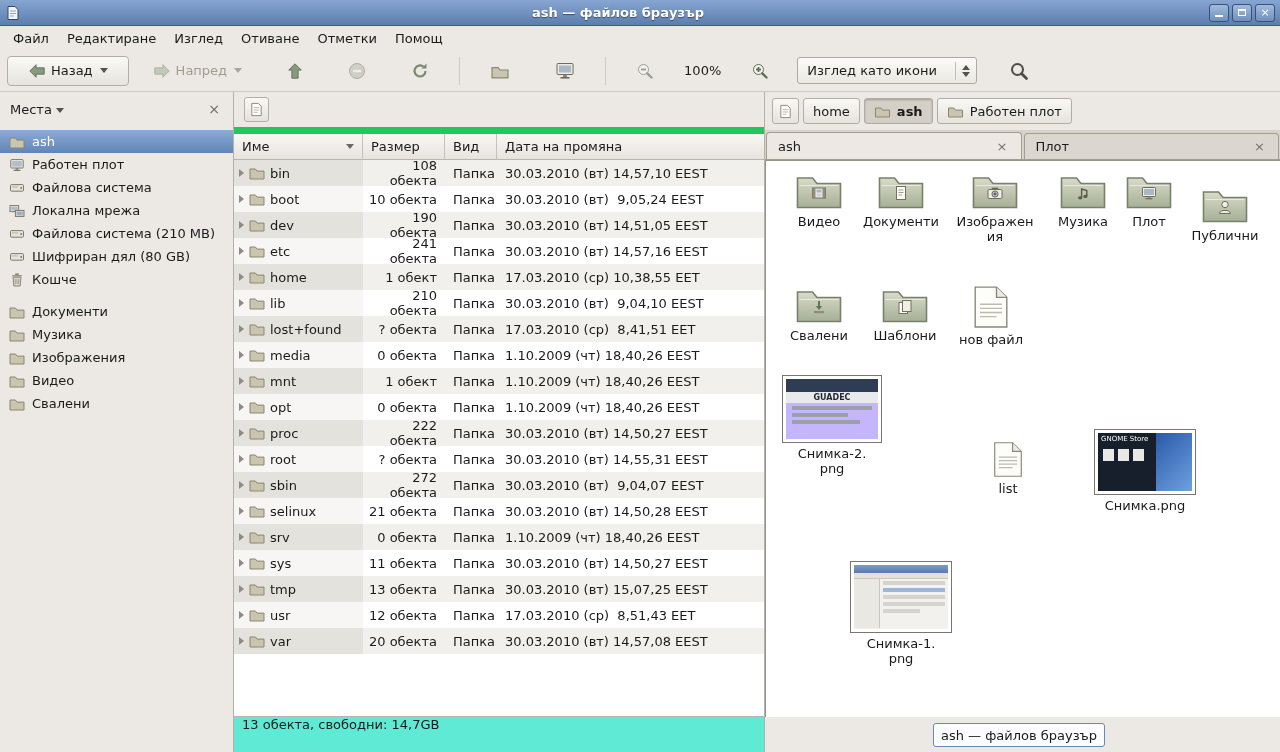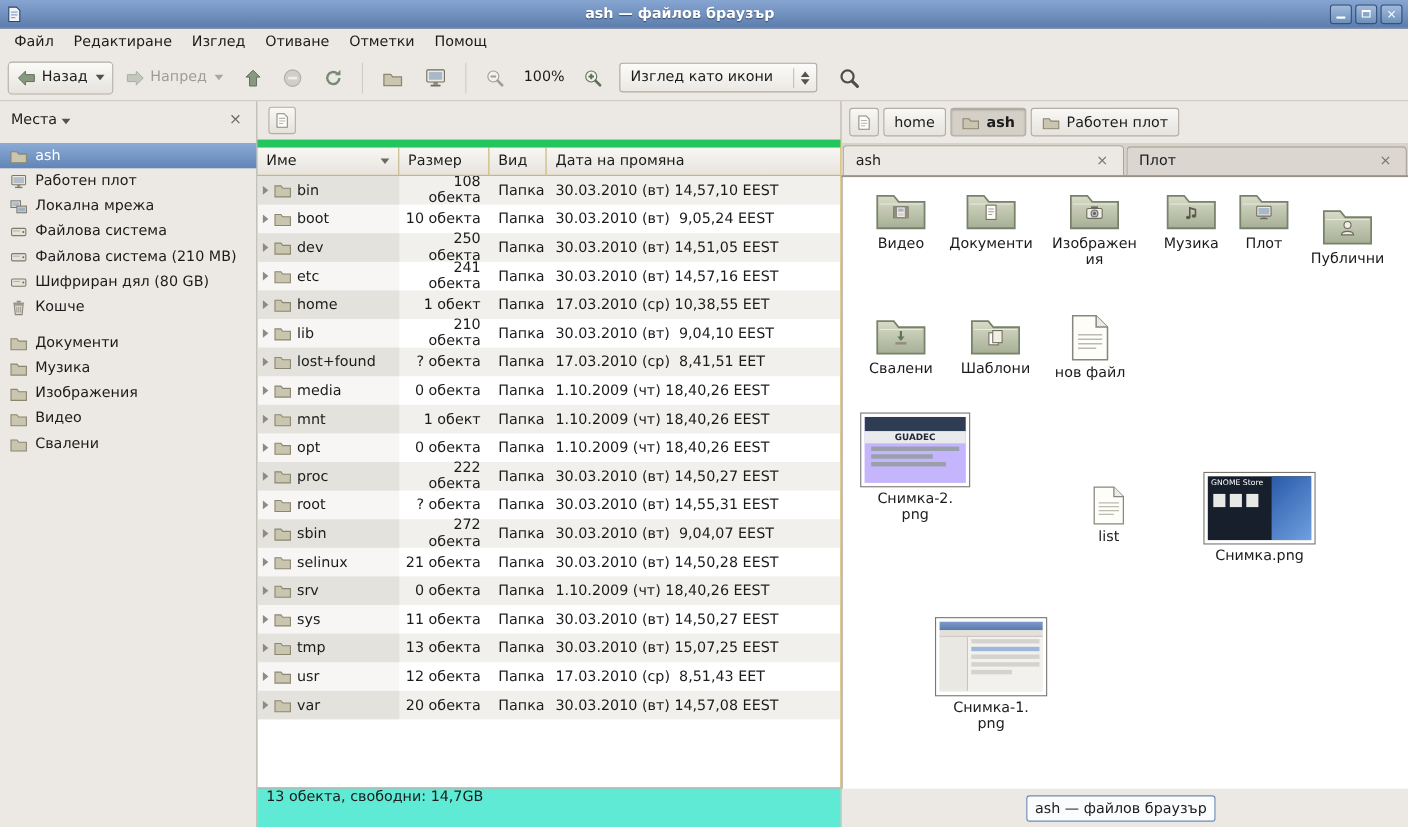--- a/index.html
+++ b/index.html
@@ -20,21 +20,21 @@
     background:linear-gradient(#a3bbdb,#6d90bb); color:#fff; display:flex; align-items:center; justify-content:center; font-size:11px; line-height:1; }
   .glyph-min { width:8px; height:0; border-bottom:2px solid #fff; margin-top:7px; }
   .glyph-max { width:8px; height:7px; border:1px solid #fff; border-top-width:2px; }
 
   
   .menubar { height:24px; display:flex; align-items:center; padding-left:4px; }
   .menu-item { padding:3px 9px; cursor:default; }
 
   
   .toolbar { height:42px; display:flex; align-items:center; padding:0 7px; gap:3px; border-bottom:1px solid #cfcac2; }
-  .tb-btn { height:30px; display:flex; align-items:center; gap:5px; padding:0 7px; border:1px solid #b4afa6; border-radius:4px;
+  .tb-btn { height:30px; display:flex; align-items:center; gap:5px; padding:0 20px; border:1px solid #b4afa6; border-radius:4px;
     background:linear-gradient(#fafaf7,#e6e3dd); }
   .tb-btn.flat { border-color:transparent; background:transparent; }
   .tb-btn.disabled { color:#a19c93; }
   .dd { width:0; height:0; border-left:4px solid transparent; border-right:4px solid transparent; border-top:5px solid #55524c; margin-left:2px;}
   .dd.dim { border-top-color:#aba69d; }
   .tb-sep { width:1px; height:28px; background:#cfcac2; margin:0 6px; }
   .zoom-label { padding:0 6px; }
   .combo { width:180px; height:27px; margin-left:4px; border:1px solid #afaaa1; border-radius:3px;
     background:linear-gradient(#fcfbf9,#ebe8e2); display:flex; align-items:center; padding:0 6px 0 9px;justify-content:flex-end; }
   .combo-label { flex:1; }
@@ -293,37 +293,37 @@
               <rect x="3.2" y="4" width="9.6" height="5.6" fill="#b2bfcb"></rect>
               <rect x="6.6" y="11" width="2.8" height="1.8" fill="#8d887c"></rect>
               <rect x="4.6" y="12.8" width="6.8" height="1.2" fill="#7c776b"></rect>
             </svg>
           </span>
           <span>Работен плот</span>
         </li>
         <li class="place">
           <span class="pic">
             <svg viewBox="0 0 16 16" width="16" height="16">
+              <rect x="1.5" y="4.6" width="13" height="6.6" rx="1" fill="#e6e4da" stroke="#7f7a6e"></rect>
+              <circle cx="12.2" cy="7.9" r=".9" fill="#6e695e"></circle>
+              <rect x="3" y="6.4" width="6" height="1" fill="#b5b2a6"></rect>
+            </svg>
+          </span>
+          <span>Файлова система</span>
+        </li>
+        <li class="place">
+          <span class="pic">
+            <svg viewBox="0 0 16 16" width="16" height="16">
               <rect x="1" y="2.6" width="8.6" height="6" fill="#ecebe3" stroke="#7c776b"></rect>
               <rect x="2.2" y="3.8" width="6.2" height="3.6" fill="#aebccb"></rect>
               <rect x="6.4" y="7.4" width="8.6" height="6" fill="#dfdcd1" stroke="#7c776b"></rect>
               <rect x="7.6" y="8.6" width="6.2" height="3.6" fill="#9dafc2"></rect>
             </svg>
           </span>
           <span>Локална мрежа</span>
-        </li>
-        <li class="place">
-          <span class="pic">
-            <svg viewBox="0 0 16 16" width="16" height="16">
-              <rect x="1.5" y="4.6" width="13" height="6.6" rx="1" fill="#e6e4da" stroke="#7f7a6e"></rect>
-              <circle cx="12.2" cy="7.9" r=".9" fill="#6e695e"></circle>
-              <rect x="3" y="6.4" width="6" height="1" fill="#b5b2a6"></rect>
-            </svg>
-          </span>
-          <span>Файлова система</span>
         </li>
         <li class="place">
           <span class="pic">
             <svg viewBox="0 0 16 16" width="16" height="16">
               <rect x="1.5" y="4.6" width="13" height="6.6" rx="1" fill="#e6e4da" stroke="#7f7a6e"></rect>
               <circle cx="12.2" cy="7.9" r=".9" fill="#6e695e"></circle>
               <rect x="3" y="6.4" width="6" height="1" fill="#b5b2a6"></rect>
             </svg>
           </span>
           <span>Файлова система (210 MB)</span>
@@ -450,21 +450,21 @@
           <div class="trow">
             <div class="c-name">
               <span class="expander"></span>
               <span>
                 <svg viewBox="0 0 16 16" width="16" height="16">
                   <path d="M1 4 h5.4 l1.6 2.1 H15 V14 H1 Z" fill="#c9c5ae" stroke="#8b8670"></path>
                 </svg>
               </span>
               <span>dev</span>
             </div>
-            <div class="c-size">250 обекта</div>
+            <div class="c-size">190 обекта</div>
             <div class="c-type">Папка</div>
             <div class="c-date">30.03.2010 (вт) 14,51,05 EEST</div>
           </div>
           <div class="trow">
             <div class="c-name">
               <span class="expander"></span>
               <span>
                 <svg viewBox="0 0 16 16" width="16" height="16">
                   <path d="M1 4 h5.4 l1.6 2.1 H15 V14 H1 Z" fill="#c9c5ae" stroke="#8b8670"></path>
                 </svg>

